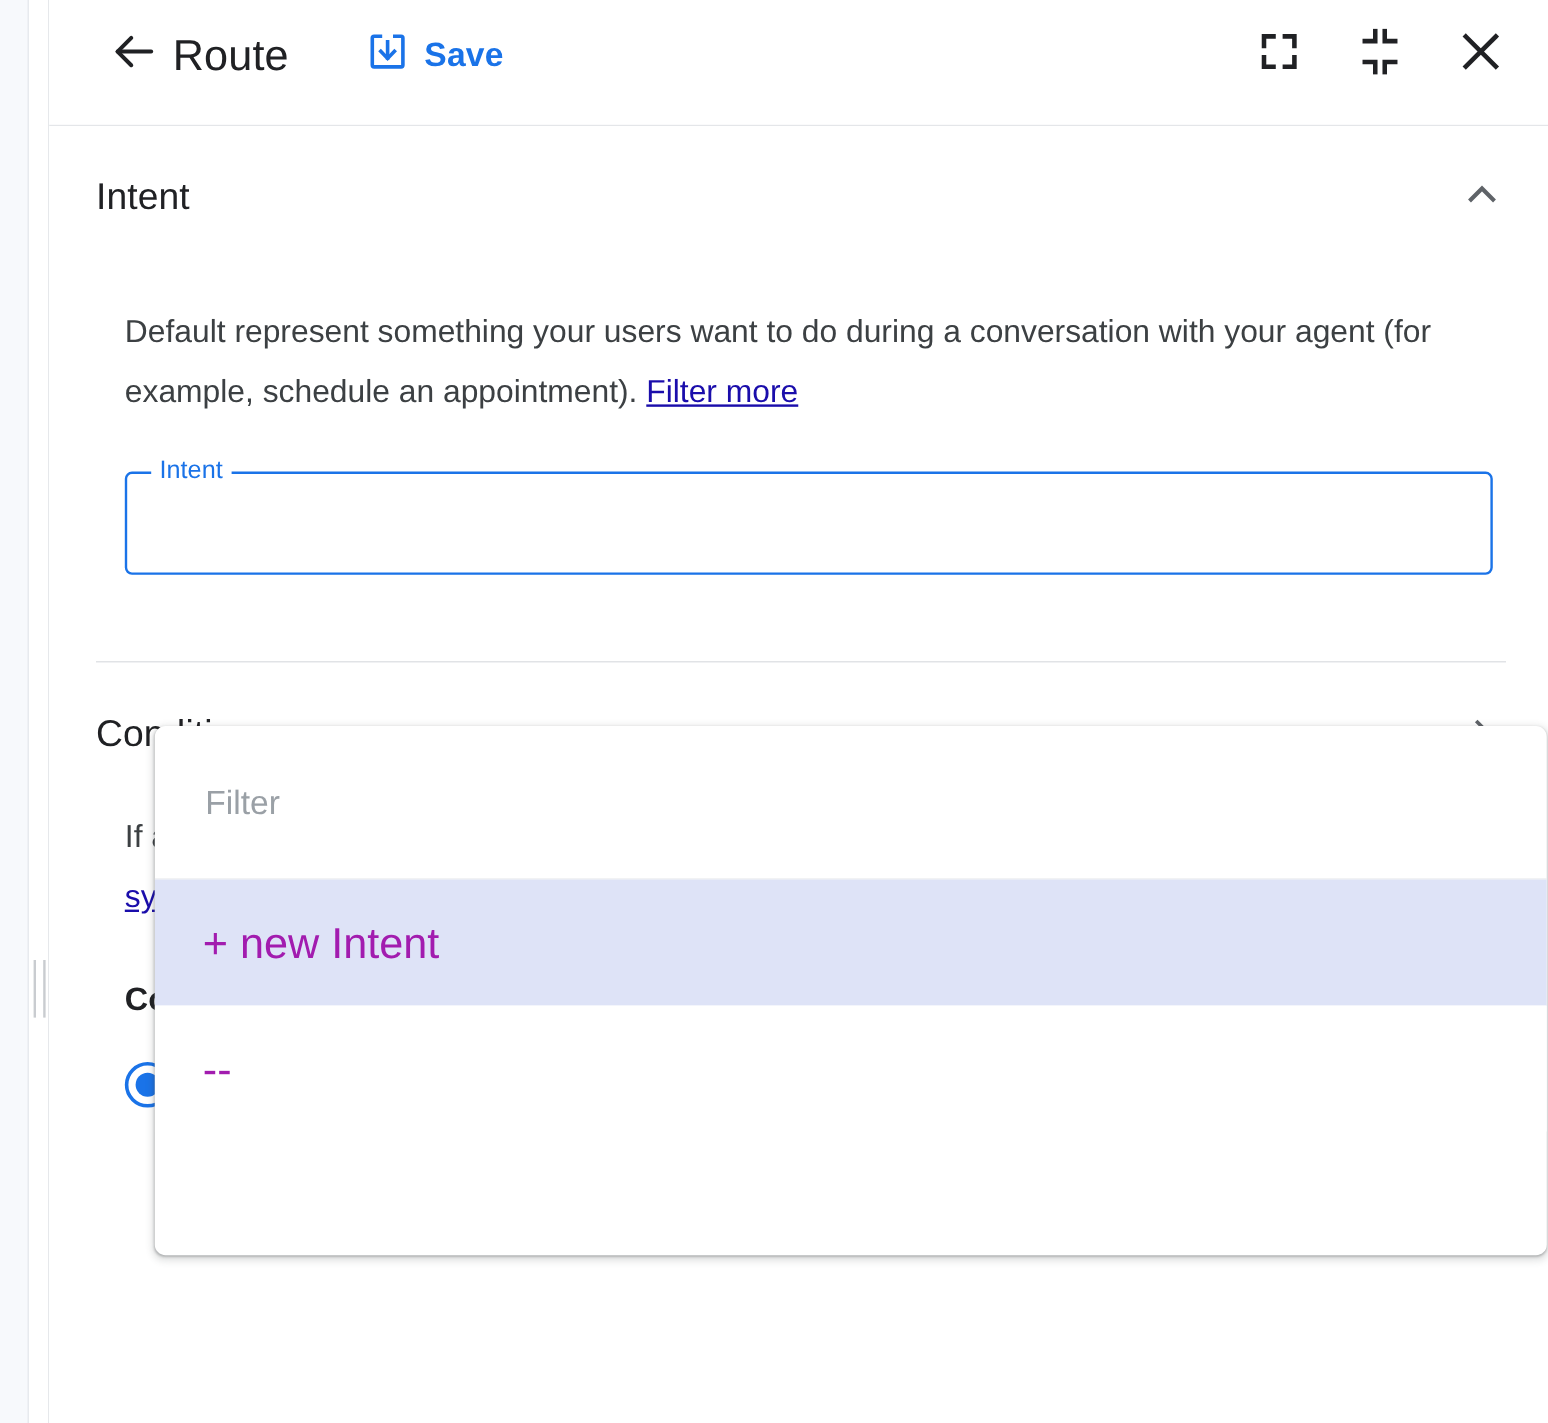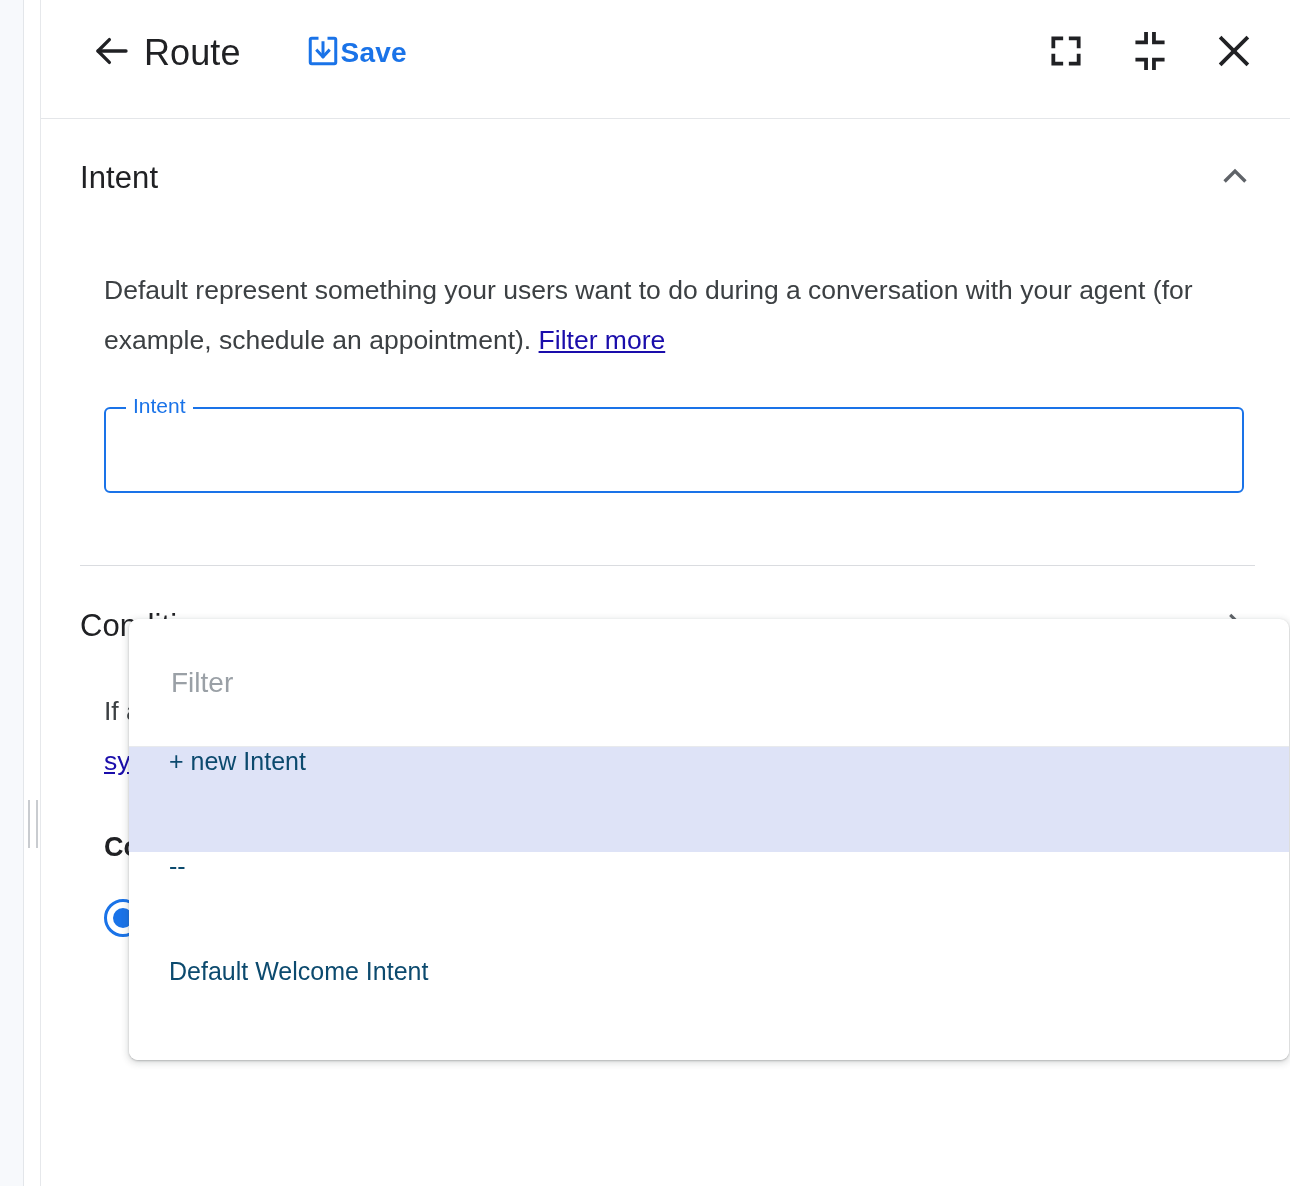--- a/index.html
+++ b/index.html
@@ -41,21 +41,21 @@
   
   .panel {
     position: absolute; left: 41px; top: 0;
     width: 1249px; height: 1186px;
     background: #ffffff;
   }
 
   
   .panel-header {
     position: relative;
-    height: 119px;
+    height: 105px;
     border-bottom: 1px solid #e4e6e9;
     display: flex;
     align-items: center;
     padding: 0 35px 13px 49px;
   }
   .back-btn {
     width: 44px; height: 44px;
     display: flex; align-items: center; justify-content: center;
     cursor: pointer;
     flex: 0 0 auto;
@@ -63,21 +63,21 @@
   }
   .page-title {
     font-size: 36px;
     color: #202124;
     font-weight: 400;
     letter-spacing: 0.1px;
     white-space: nowrap;
     margin-right: 64px;
   }
   .save-btn {
-    display: flex; align-items: center; 
+    display: flex; align-items: center; gap: 13px;
     cursor: pointer;
     flex: 0 0 auto;
   }
   .save-label {
     font-size: 28px;
     font-weight: bold;
     color: #1a73e8;
     letter-spacing: 0.2px;
   }
   .header-spacer { flex: 1 1 auto; }
@@ -232,24 +232,24 @@
     width: 100%;
     border: 0; outline: none;
     font-family: "Liberation Sans", sans-serif;
     font-size: 28px;
     color: #202124;
     background: transparent;
   }
   .dropdown-filter input::placeholder { color: #9aa0a6; }
 
   .dd-option {
-    display: flex; 
+    display: flex; align-items: center;
     padding: 0 40px;
-    font-size: 25px;
-    color: #0c4a6e;
+    font-size: 36px;
+    color: #a21caf;
     cursor: pointer;
     background: #ffffff;
   }
   .dd-option.h1 { height: 105px; }
   .dd-option.h2 { height: 105px; }
   .dd-option.h3 { height: 105px; }
   .dd-option.selected { background: #dee3f7; }
 </style>
 </head>
 <body>
@@ -382,20 +382,17 @@
       <div class="dropdown">
         <div class="dropdown-filter">
           <input type="text" placeholder="Filter" style="">
         </div>
         <div class="dd-option selected h1">
           <span>+ new Intent</span>
         </div>
         <div class="dd-option h2">
           <span>--</span>
         </div>
-        <div class="dd-option h3">
-          <span>Default Welcome Intent</span>
-        </div>
       </div>
 
     </div>
   </div>
 </div>
 
 </body></html>

